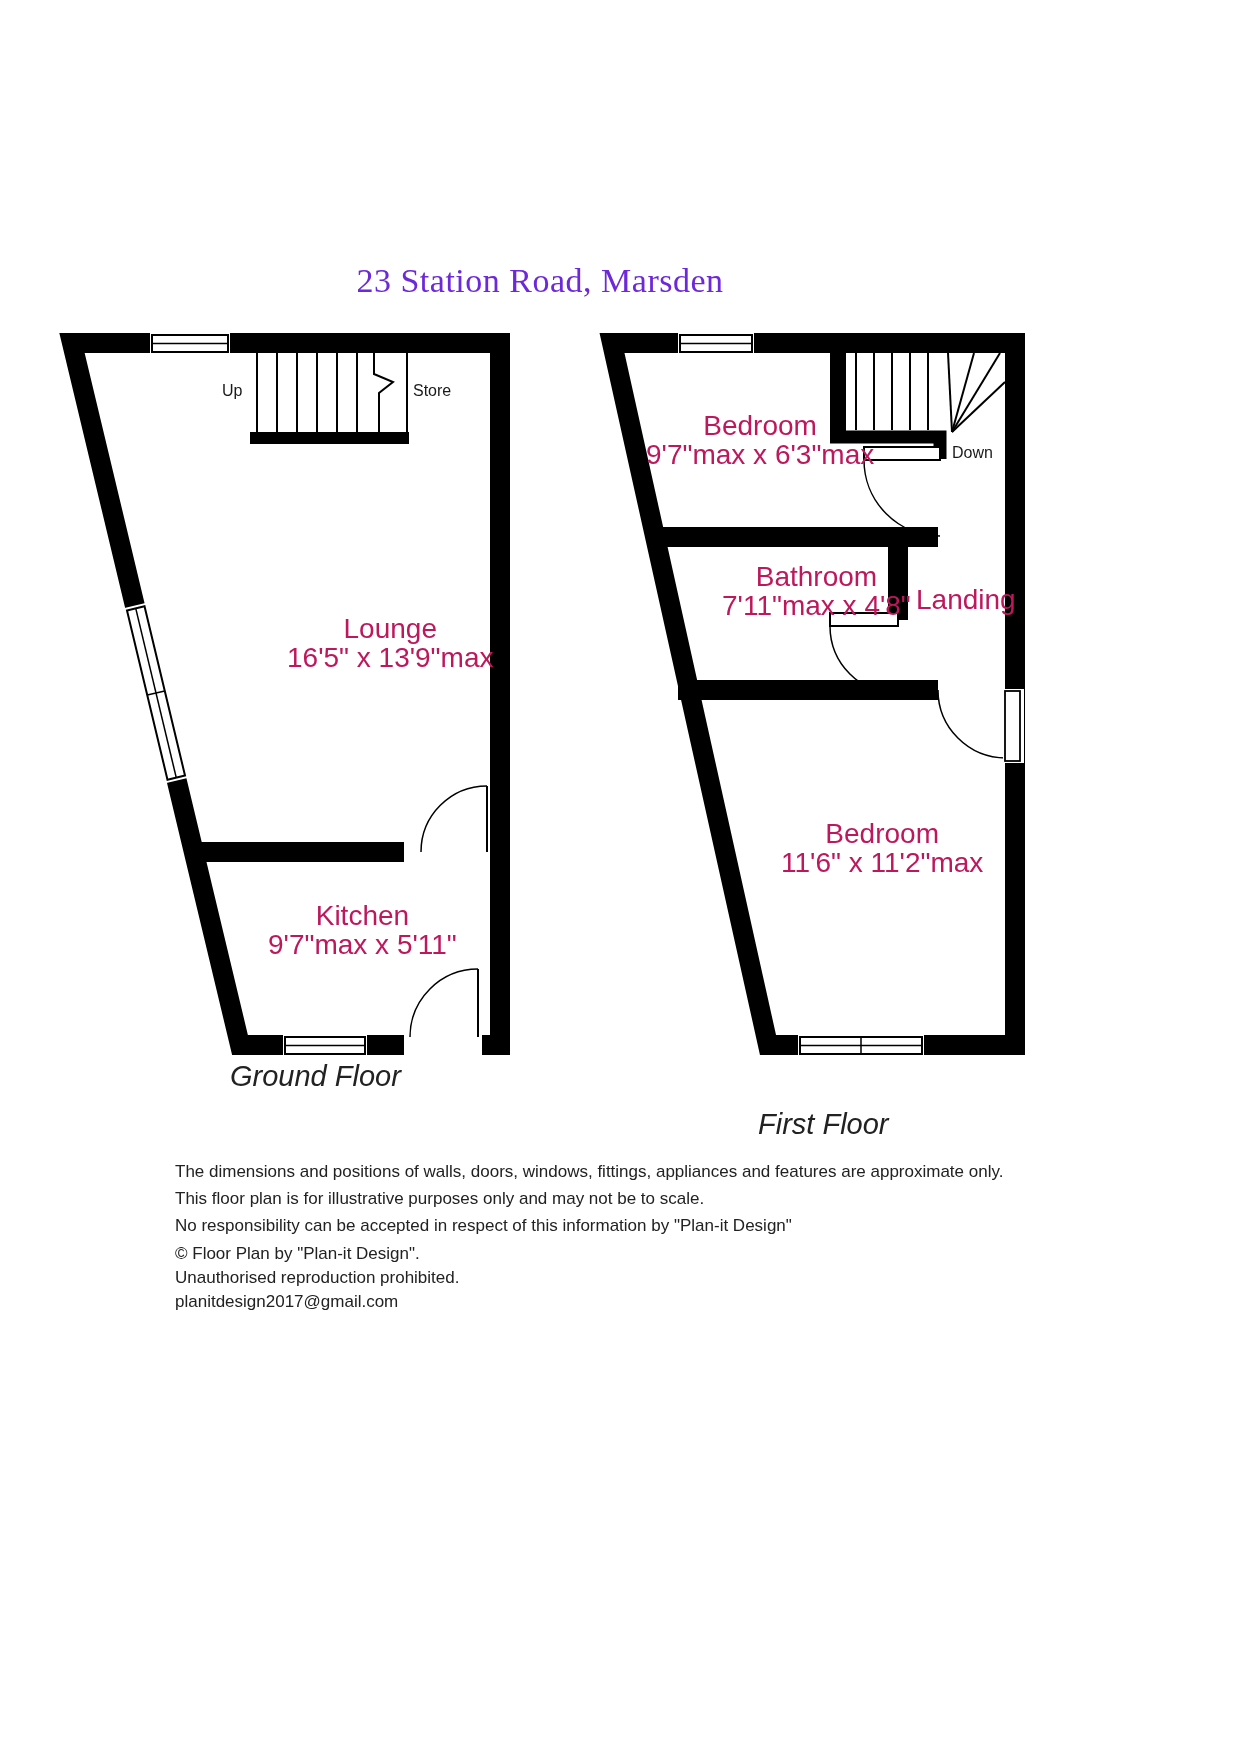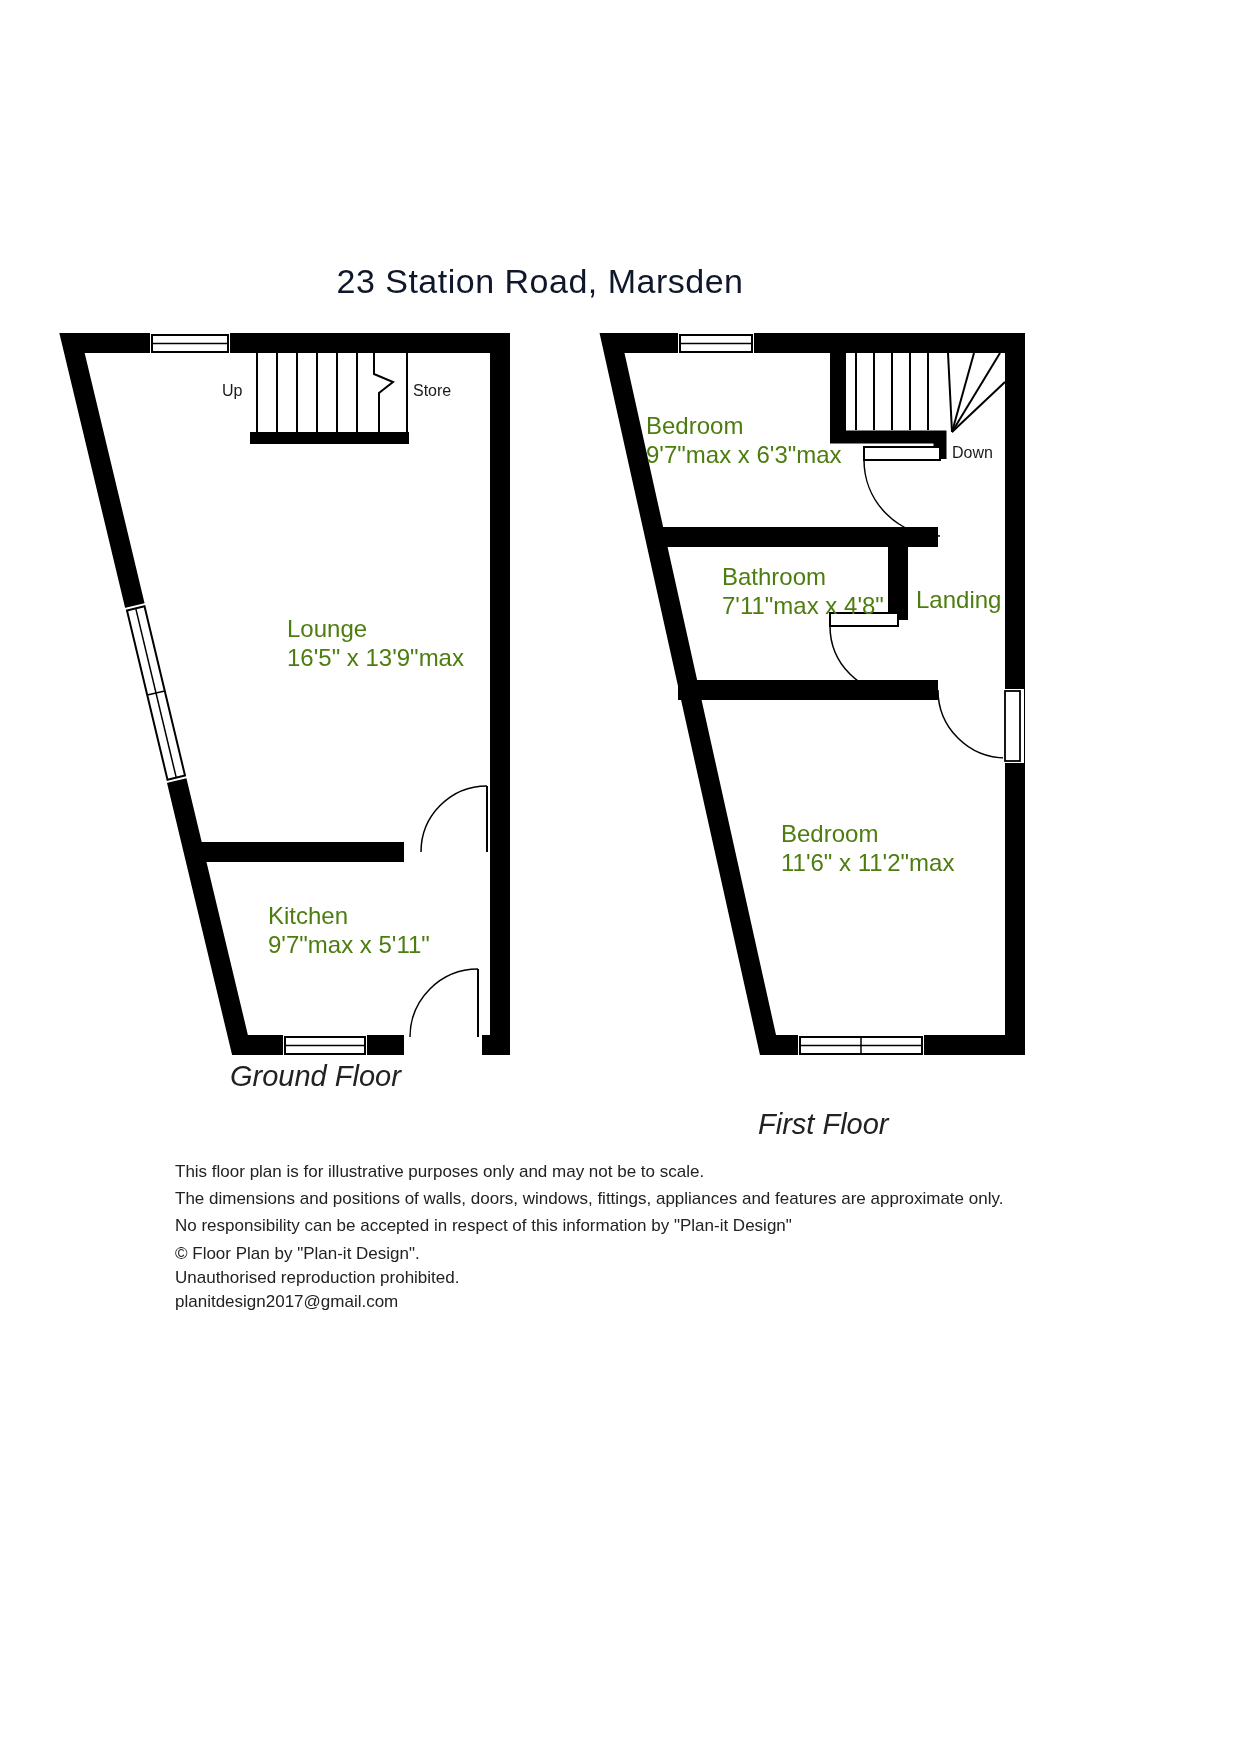--- a/index.html
+++ b/index.html
@@ -2,22 +2,22 @@
 <html><head>
 <meta charset="utf-8">
 <style>
   html,body{margin:0;padding:0;background:#ffffff;}
   body{
     width:1240px;height:1754px;position:relative;overflow:hidden;
     font-family:"Liberation Sans", sans-serif;color:#111;
   }
   #plan-canvas{position:absolute;left:0;top:0;}
   .overlay{position:absolute;white-space:nowrap;}
-  .page-title{font-size:34px;letter-spacing:0.5px;color:#0f172a;}
-  .plan-label{font-size:24px;line-height:29px;color:#4d7c0f;}
+  .page-title{font-size:34px;letter-spacing:0.5px;color:#6d28d9;font-family:Liberation Serif, serif;}
+  .plan-label{font-size:28px;line-height:29px;color:#be185d;text-align:center;}
   .small-label{font-size:16px;color:#1a1a1a;}
   .floor-caption{font-size:29px;color:#222;font-style:italic;}
   .fineprint{font-size:17px;line-height:27px;color:#222;}
   .credit{font-size:17px;line-height:24px;color:#222;}
 </style>
 </head>
 <body>
 
 <svg id="plan-canvas" width="1240" height="1754" viewBox="0 0 1240 1754">
 
@@ -150,22 +150,22 @@
 <div class="overlay plan-label" style="left:916px;top:585px;">Landing</div>
 
 <div class="overlay plan-label" style="left:781px;top:819px;">
   <div>Bedroom</div>
   <div>11'6" x 11'2"max</div>
 </div>
 
 <div class="overlay floor-caption" style="left:758px;top:1060px;margin-top:48px;">First Floor</div>
 
 <div class="overlay fineprint" style="left:175px;top:1158px;">
+  <div>The dimensions and positions of walls, doors, windows, fittings, appliances and features are approximate only.</div>
   <div>This floor plan is for illustrative purposes only and may not be to scale.</div>
-  <div>The dimensions and positions of walls, doors, windows, fittings, appliances and features are approximate only.</div>
   <div>No responsibility can be accepted in respect of this information by "Plan-it Design"</div>
 </div>
 
 <div class="overlay credit" style="left:175px;top:1242px;">
   <div>© Floor Plan by "Plan-it Design".</div>
   <div>Unauthorised reproduction prohibited.</div>
   <div>planitdesign2017@gmail.com</div>
 </div>
 
 </body></html>

